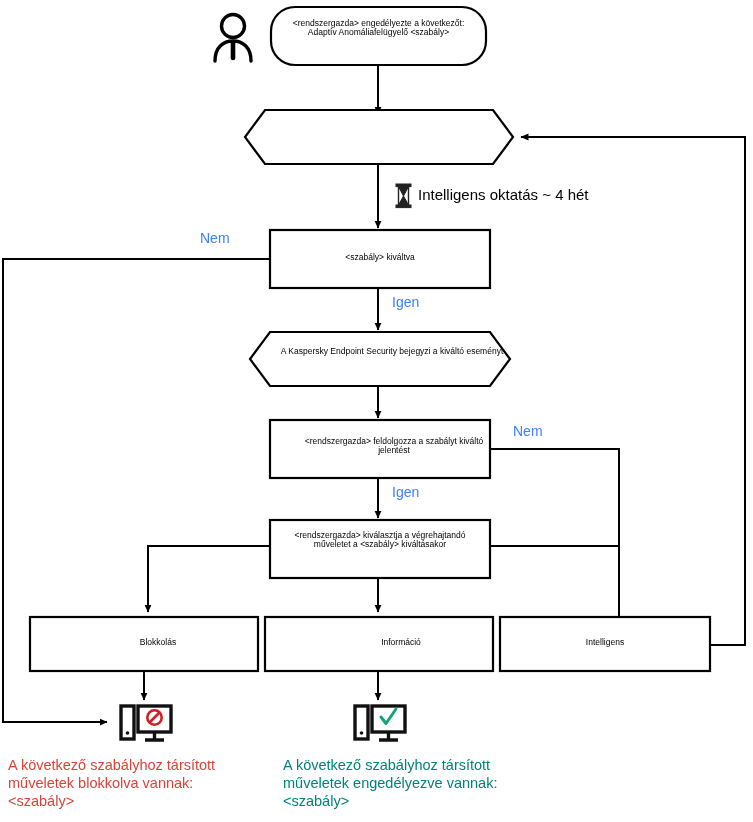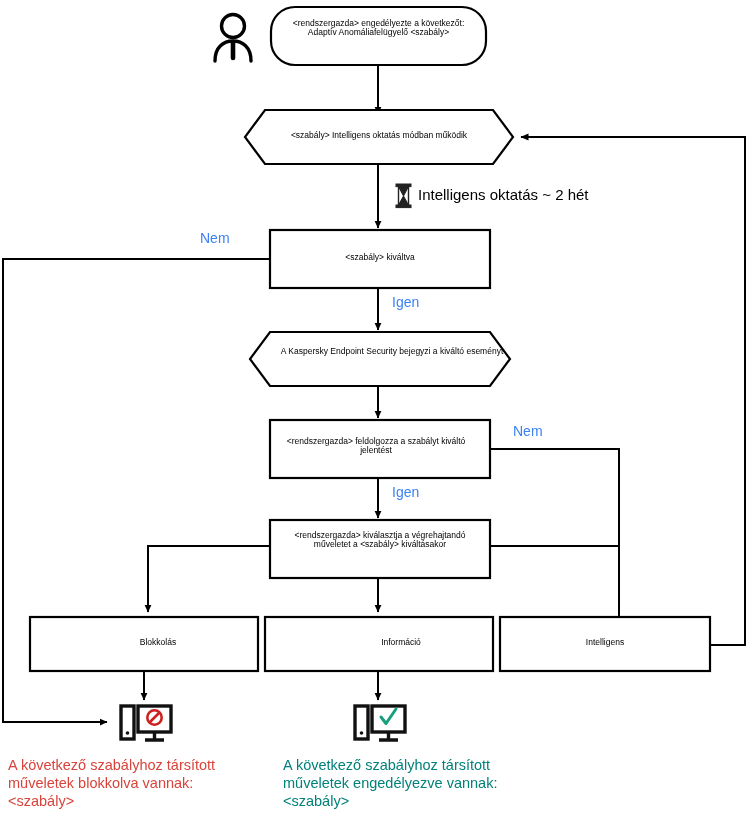--- a/index.html
+++ b/index.html
@@ -142,37 +142,36 @@
       <rect x="396" y="184" width="15" height="2.6"></rect>
       <rect x="396" y="205" width="15" height="2.6"></rect>
       <path d="M398.5,186.6 L408.5,186.6 L403.5,196 Z"></path>
       <path d="M398.5,205 L408.5,205 L403.5,196 Z"></path>
       <path d="M398.5,186.6 L398.5,205 M408.5,186.6 L408.5,205" stroke-width="1.4" fill="none"></path>
     </g>
   </svg>
 
   <div class="node-text" style="left:281px; top:19px; width:195px;">&lt;rendszergazda&gt; engedélyezte a következőt: Adaptív Anomáliafelügyelő &lt;szabály&gt;</div>
 
-  <div class="node-text" style="left:258px; top:131px; width:242px;">&lt;szabály&gt; Intelligens oktatás módban működik</div>
 
   <div class="node-text" style="left:280px; top:253px; width:200px;">&lt;szabály&gt; kiváltva</div>
 
   <div class="node-text" style="left:254px; top:347px; width:276px;">A Kaspersky Endpoint Security bejegyzi a kiváltó eseményt</div>
 
-  <div class="node-text" style="left:274px; top:437px; width:204px;">&lt;rendszergazda&gt;  feldolgozza a szabályt kiváltó jelentést</div>
+  <div class="node-text" style="left:292px; top:437px; width:204px;">&lt;rendszergazda&gt;  feldolgozza a szabályt kiváltó jelentést</div>
 
   <div class="node-text" style="left:278px; top:531px; width:204px;">&lt;rendszergazda&gt; kiválasztja a végrehajtandó műveletet a &lt;szabály&gt; kiváltásakor</div>
 
   <div class="node-text" style="left:30px; top:638px; width:256px;">Blokkolás</div>
 
   <div class="node-text" style="left:265px; top:638px; width:272px;">Információ</div>
 
   <div class="node-text" style="left:500px; top:638px; width:210px;">Intelligens</div>
 
-  <div class="note-label" style="left:418px; top:186px;">Intelligens oktatás ~ 2 hét</div>
+  <div class="note-label" style="left:418px; top:186px;">Intelligens oktatás ~ 4 hét</div>
 
   <div class="edge-label" style="left:200px; top:230px;">Nem</div>
 
   <div class="edge-label" style="left:392px; top:294px;">Igen</div>
 
   <div class="edge-label" style="left:513px; top:423px;">Nem</div>
 
   <div class="edge-label" style="left:392px; top:484px;">Igen</div>
 
   <div class="caption red" style="left:8px; top:756px; width:274px;">A következő szabályhoz társított

